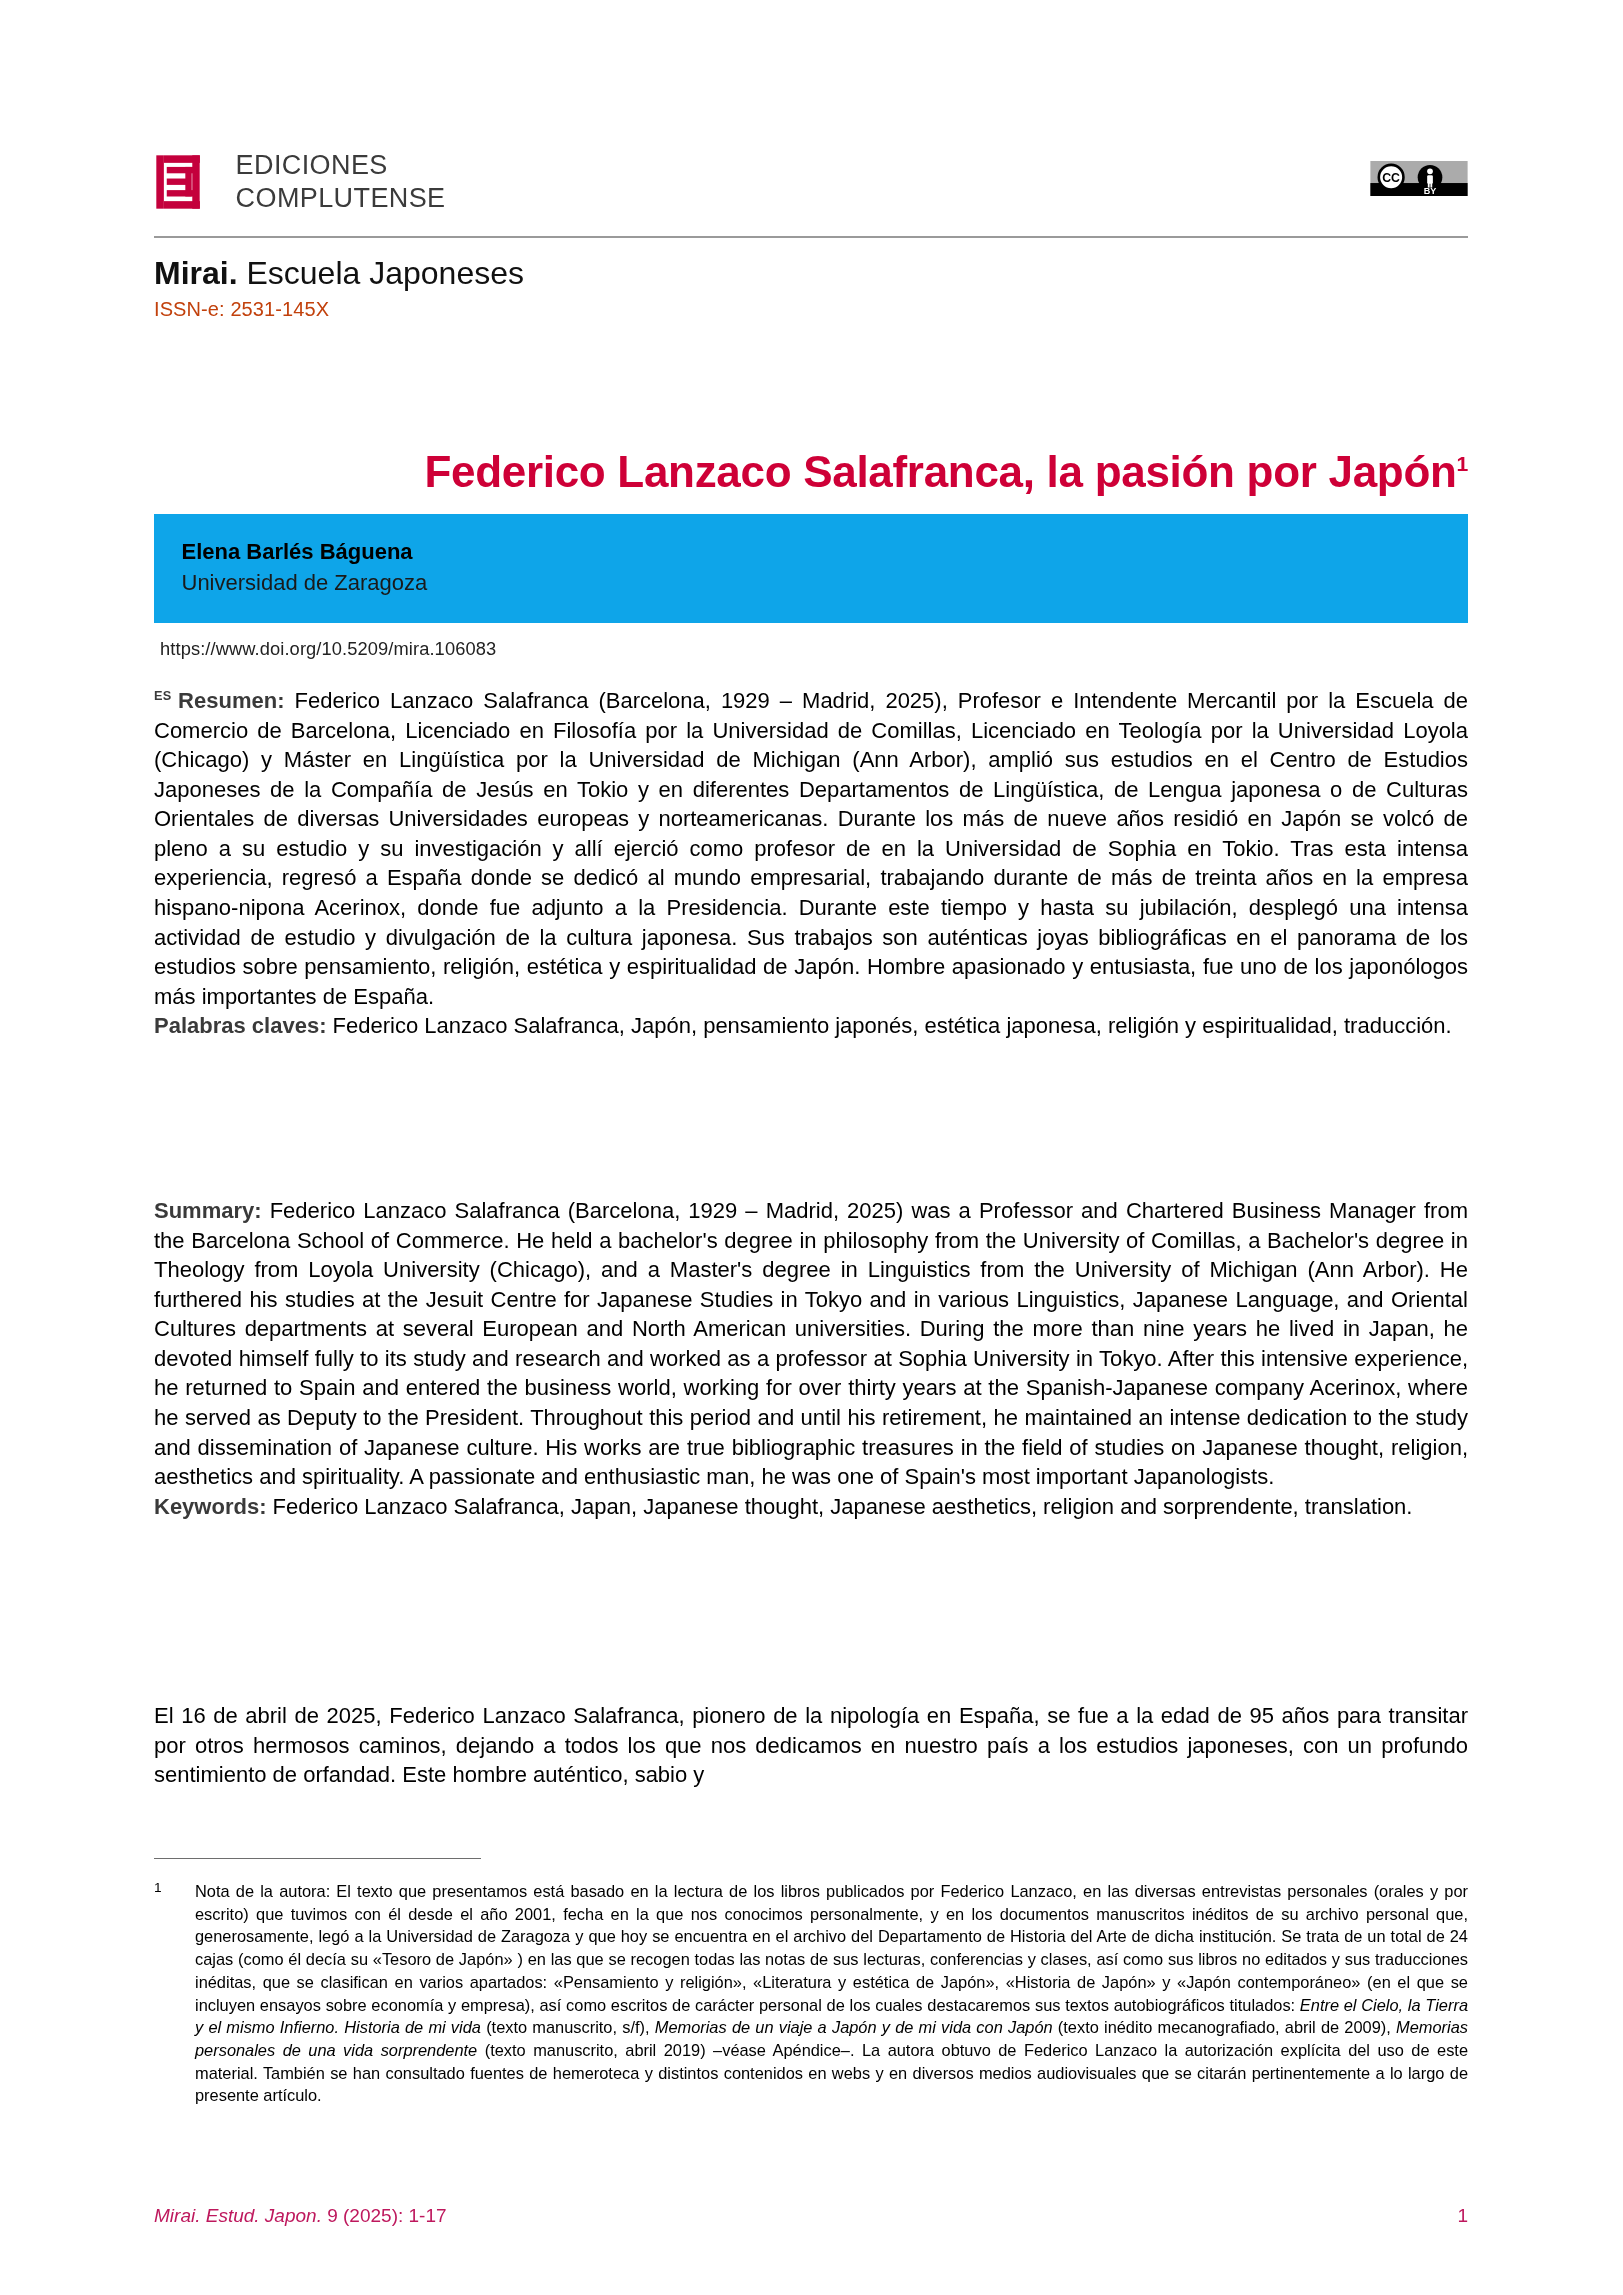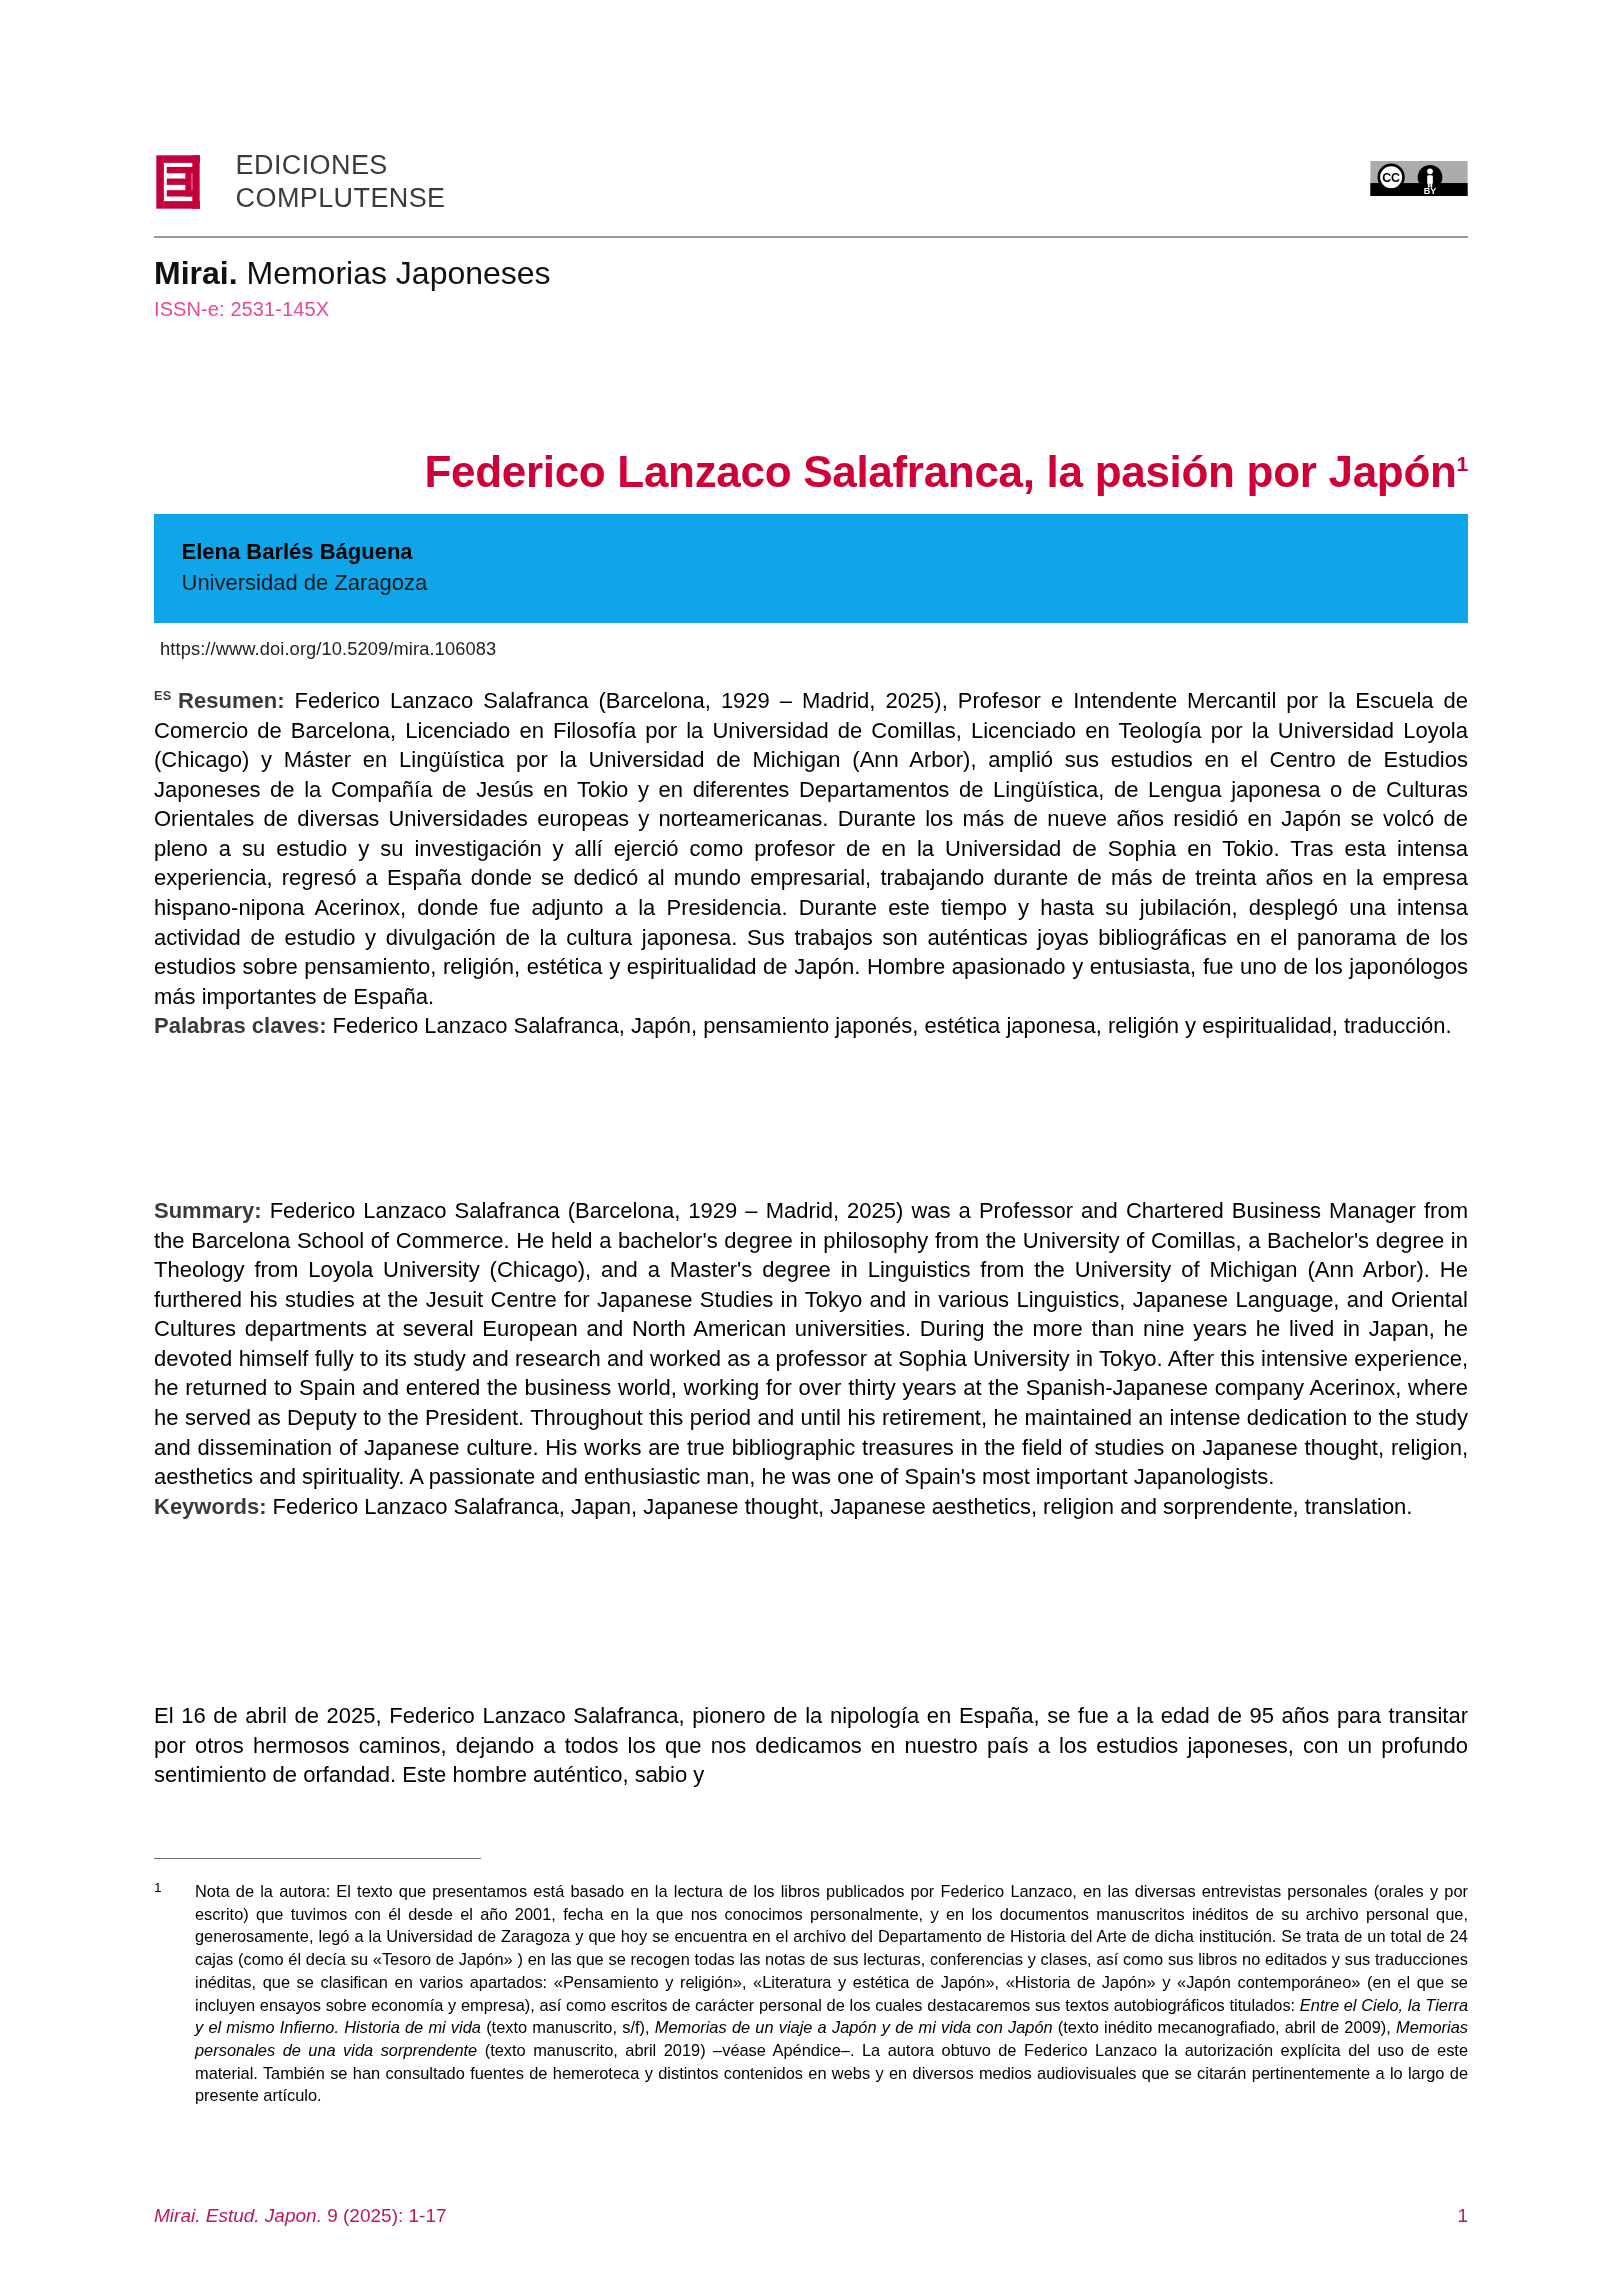--- a/index.html
+++ b/index.html
@@ -66,21 +66,21 @@
     font-size: 32px;
     line-height: 1.18;
     color: #111111;
     font-weight: 400;
     white-space: nowrap;
   }
   .journal-title b { font-weight: 700; }
   .journal-issn {
     margin-top: 5.2px;
     font-size: 20px;
-    color: #ec4899;
+    color: #c2410c;
     letter-spacing: 0.1px;
   }
 
   
   .article-title {
     position: absolute;
     left: 154px;
     top: 419px;
     width: 1314px;
     text-align: right;
@@ -245,21 +245,21 @@
       <rect x="87.6" y="22" width="8.8" height="13" rx="2" fill="#ffffff"></rect>
       <rect x="88.6" y="33" width="2.8" height="8" fill="#ffffff"></rect>
       <rect x="92.6" y="33" width="2.8" height="8" fill="#ffffff"></rect>
       <text x="92" y="51" font-family="&quot;Liberation Sans&quot;, sans-serif" font-size="14" font-weight="700" text-anchor="middle" fill="#ffffff">BY</text>
     </svg>
   </div>
 
   <div class="rule-top"></div>
 
   <div class="journal">
-    <div class="journal-title"><b>Mirai.</b><span> Memorias Japoneses</span></div>
+    <div class="journal-title"><b>Mirai.</b><span> Escuela Japoneses</span></div>
     <div class="journal-issn">ISSN-e: 2531-145X</div>
   </div>
 
   <h1 class="article-title"><span>Federico Lanzaco Salafranca, la pasión por Japón</span><sup>1</sup></h1>
 
   <div class="author-band">
     <div class="author-name">Elena Barlés Báguena</div>
     <div class="author-affil">Universidad de Zaragoza</div>
   </div>
 

